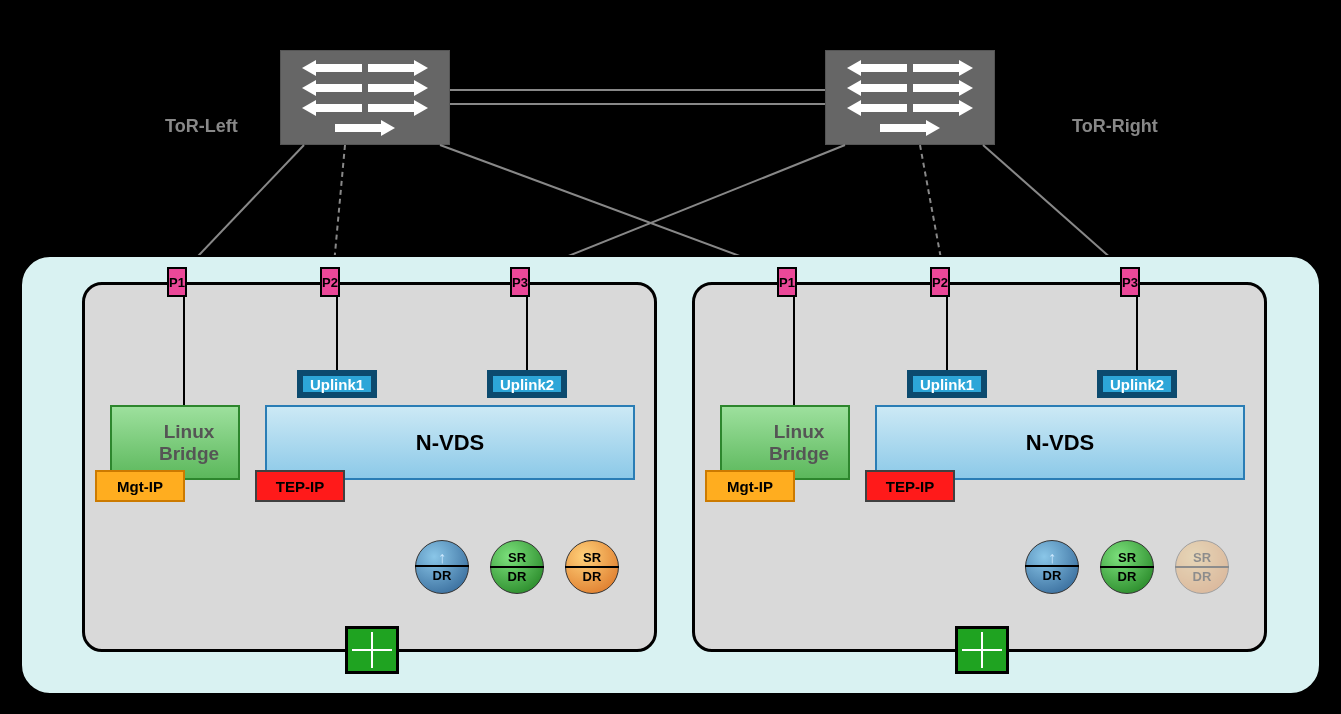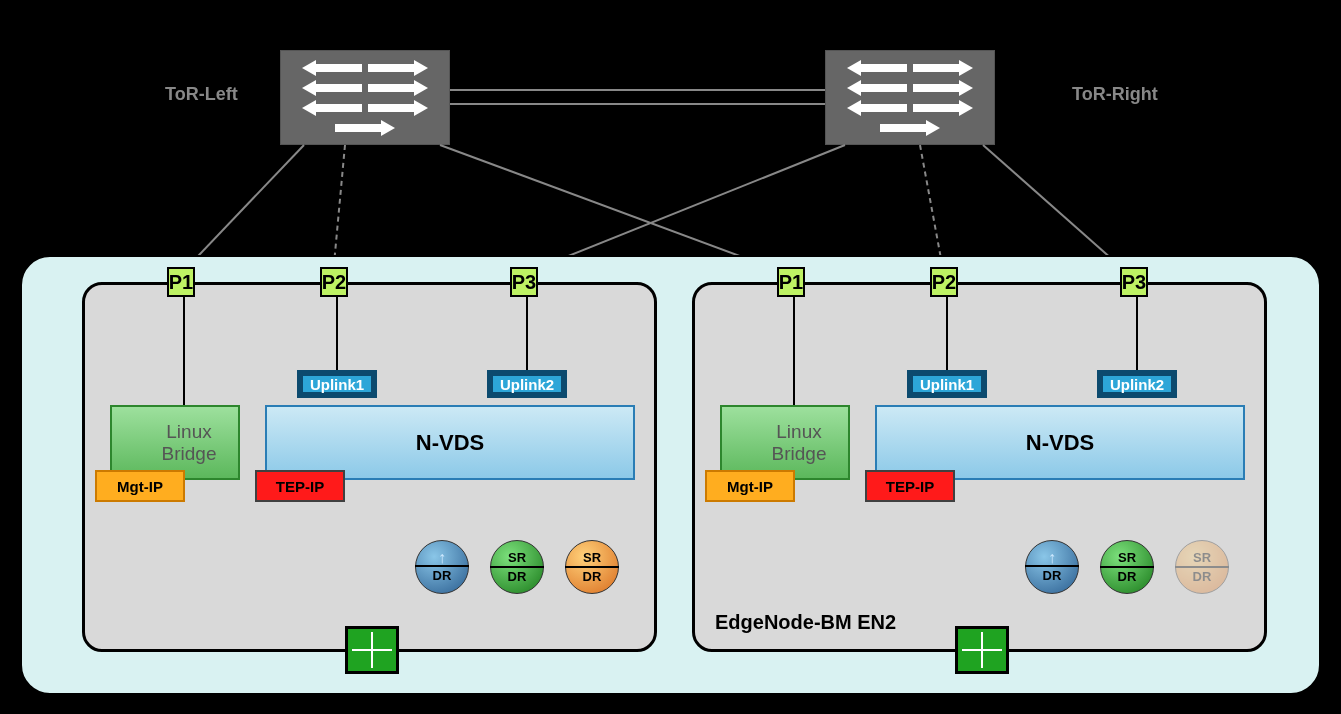--- a/index.html
+++ b/index.html
@@ -53,20 +53,21 @@
     border-top: 8px solid transparent;
     border-bottom: 8px solid transparent;
   }
   .arrow-l::after { left: 0; border-right: 14px solid #fff; }
   .arrow-r::after { right: 0; border-left: 14px solid #fff; }
   .tor-label {
     position: absolute;
     color: #888;
     font-weight: bold;
     font-size: 18px;
+    margin-top: 32px;
   }
   .cluster {
     position: absolute;
     left: 20px;
     top: 255px;
     width: 1301px;
     height: 440px;
     background: #d9f2f2;
     border: 2px solid #000;
     border-radius: 30px;
@@ -92,43 +93,43 @@
     position: absolute;
     left: 20px;
     bottom: 15px;
     font-weight: bold;
     font-size: 20px;
     color: #000;
   }
   .port {
     position: absolute;
     top: -18px;
-    width: 28px;
+    width: 20px;
     height: 30px;
-    background: #bef264;
+    background: #ec4899;
     border: 2px solid #000;
     display: flex;
     align-items: center;
     justify-content: center;
     font-weight: bold;
-    font-size: 20px;
+    font-size: 13px;
   }
   .linux-bridge {
     position: absolute;
     left: 25px;
     top: 120px;
     width: 130px;
     height: 75px;
     background: linear-gradient(#9de09d, #5cb85c);
     border: 2px solid #2d862d;
     display: flex;
     flex-direction: column;
     align-items: center;
     justify-content: center;
-    font-weight: normal;
+    font-weight: bold;
     font-size: 19px;
     color: #555;
     padding-left: 28px;
   }
   .nvds {
     position: absolute;
     left: 180px;
     top: 120px;
     width: 370px;
     height: 75px;
@@ -368,18 +369,17 @@
       <span>SR</span>
       <div class="router-divider"></div>
       <span>DR</span>
     </div>
     <div class="router-circle rc-orange faded" style="left:480px;">
       <span>SR</span>
       <div class="router-divider"></div>
       <span>DR</span>
     </div>
 
-    <div class="node-label">EdgeNode-BM EN2</div>
     <div class="vpn-badge" style="left:260px;">
         <div class="vpn-inner"></div>
       </div>
   </div>
 </div>
 
 </body></html>

